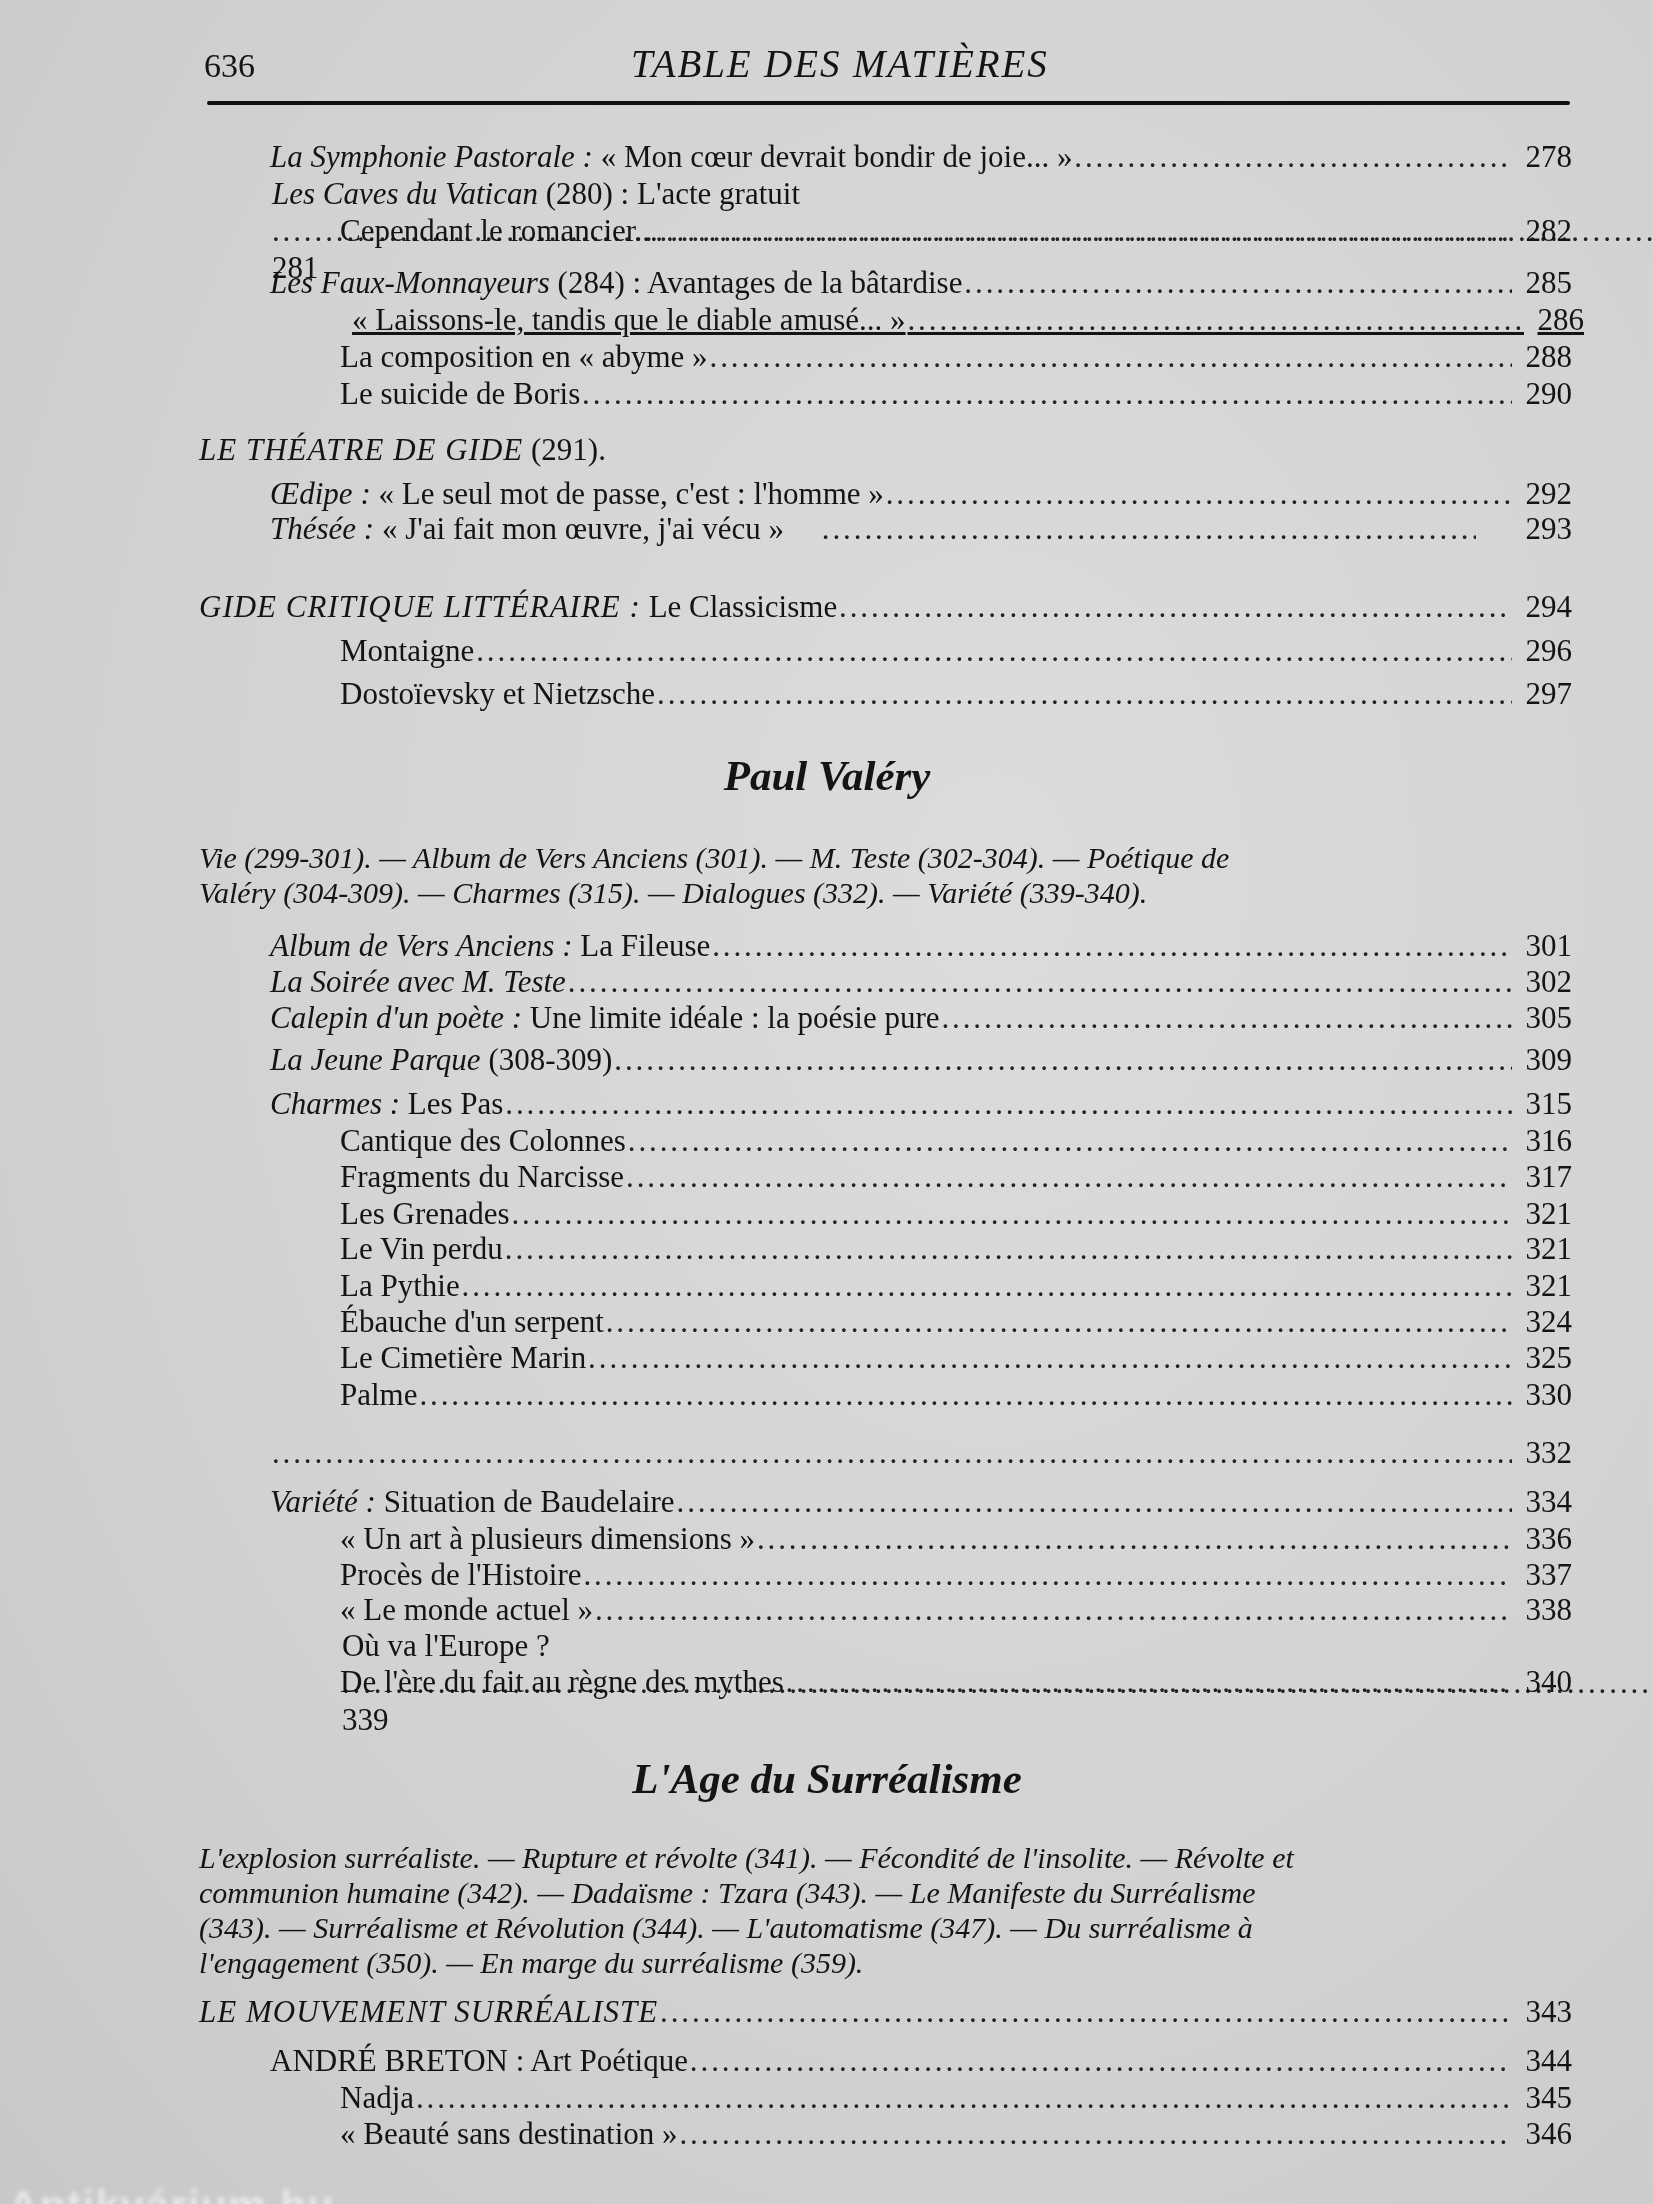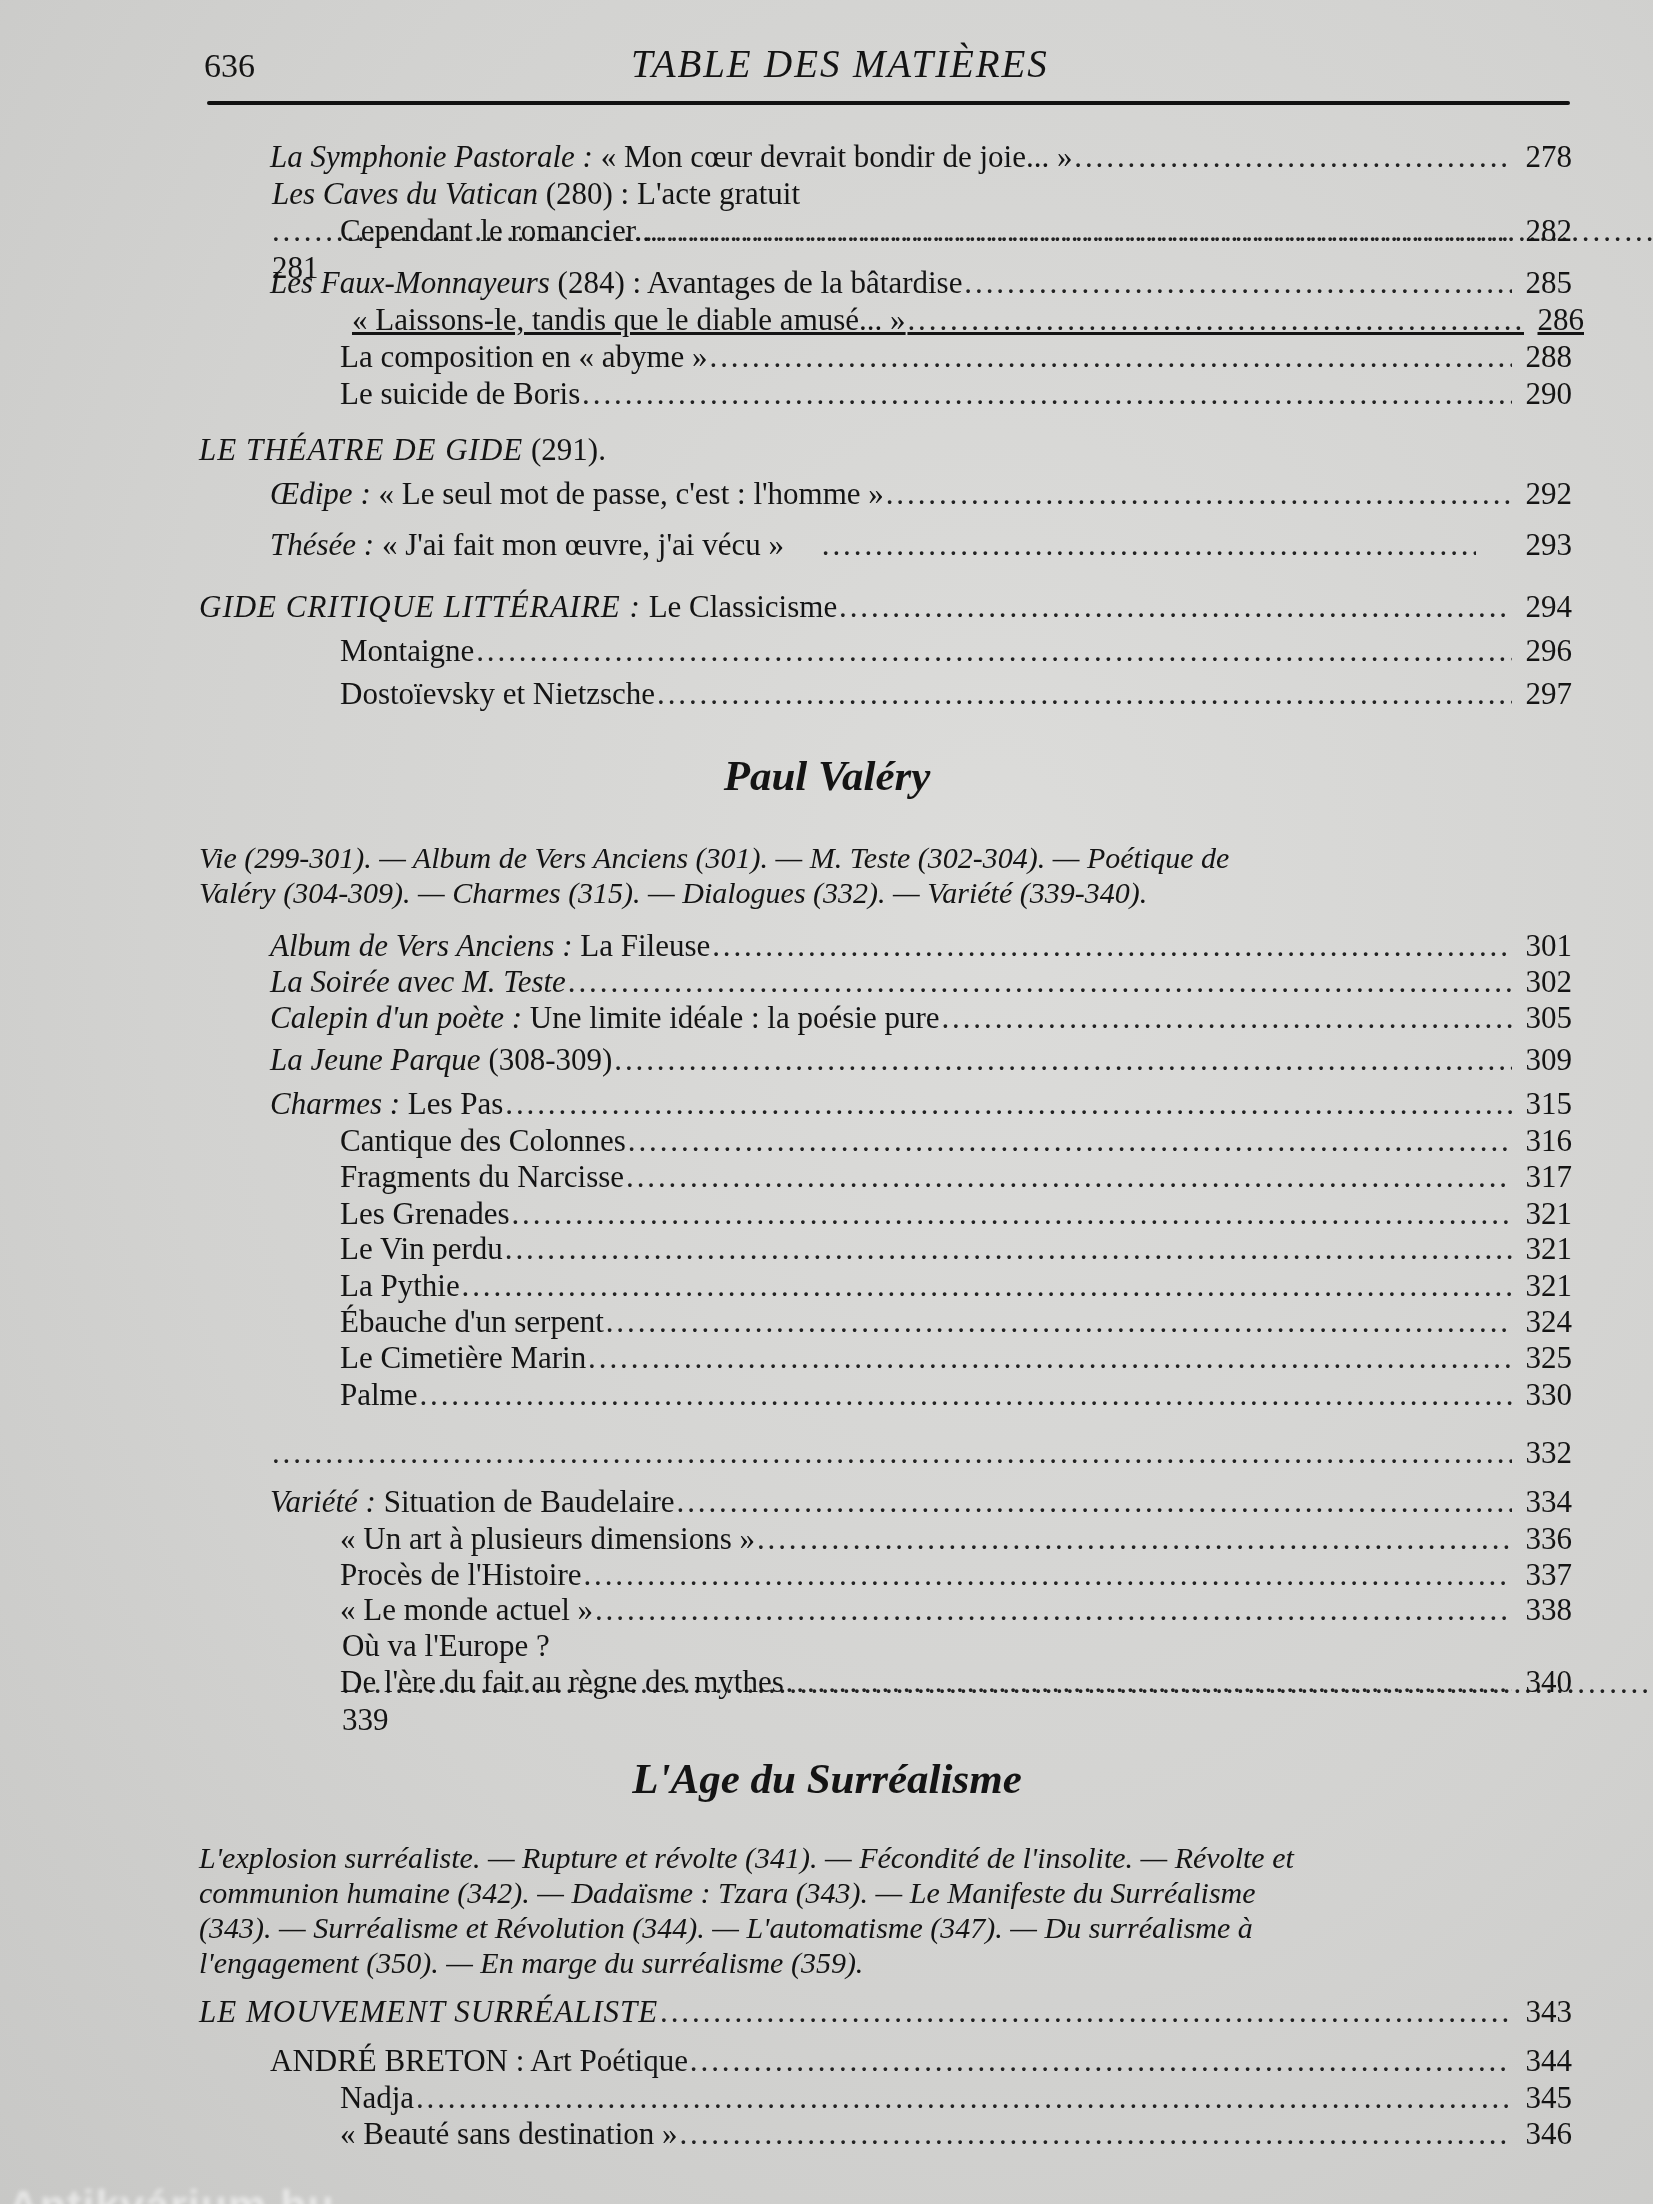--- a/index.html
+++ b/index.html
@@ -164,21 +164,21 @@
     </div>
 
     <div class="section-head" style="left:199px; top:431px;">
       <i>LE THÉATRE DE GIDE</i><span> (291).</span>
     </div>
     <div class="row" style="left:270px; top:475px; width:1302px;">
       <span class="title"><i>Œdipe :</i><span> « Le seul mot de passe, c'est : l'homme »</span></span>
       <span class="leader"></span>
       <span class="page">292</span>
     </div>
-    <div class="row" style="left:270px; top:526px; width:1302px;gap:36px;">
+    <div class="row" style="left:270px; top:510px; width:1302px;gap:36px;">
       <span class="title"><i>Thésée :</i><span> « J'ai fait mon œuvre, j'ai vécu »</span></span>
       <span class="leader"></span>
       <span class="page">293</span>
     </div>
 
     <div class="row" style="left:199px; top:588px; width:1373px;">
       <span class="title"><i style="letter-spacing:1px;">GIDE CRITIQUE LITTÉRAIRE :</i><span> Le Classicisme</span></span>
       <span class="leader"></span>
       <span class="page">294</span>
     </div>

